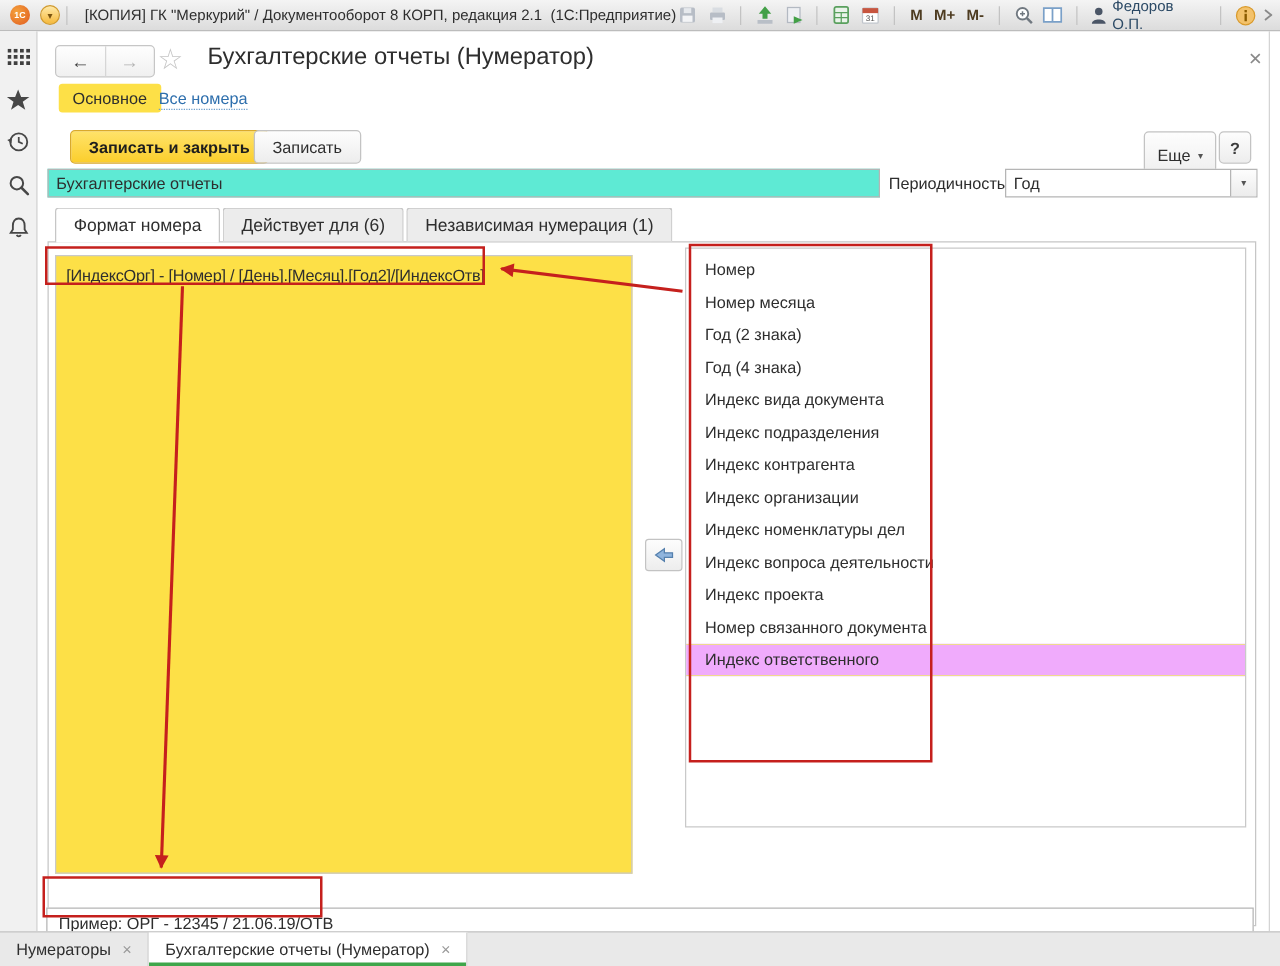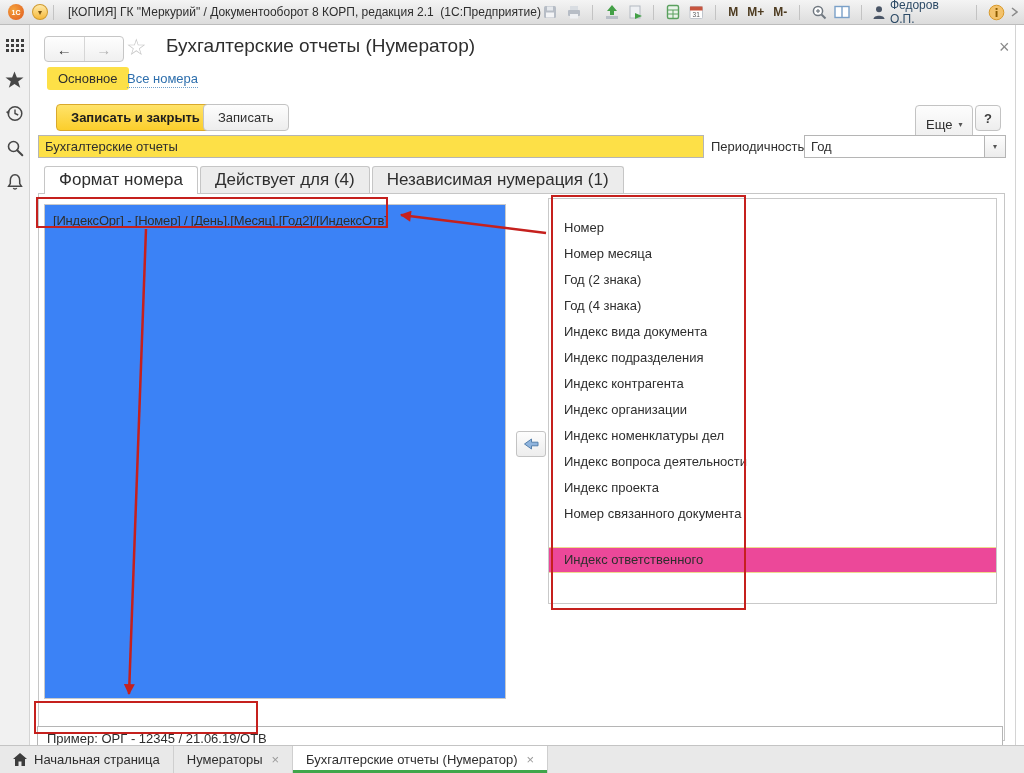--- a/index.html
+++ b/index.html
@@ -49,41 +49,41 @@
     background:linear-gradient(#fdfdfd,#ededed); font-size:13px; color:#2e2e2e;
     display:flex; align-items:center; justify-content:center; padding:0 14px; }
   .btn-primary { left:56px; top:104px; background:linear-gradient(#ffe36a,#fbce2c); border-color:#d9a92c; font-weight:bold; color:#1d1d1d; }
   .btn-save { left:203px; top:104px; }
   .btn-more { left:915px; top:105px; height:38px; padding:10px 10px; gap:6px; }
   .btn-help { left:975px; top:105px; height:26px; width:26px; padding:0; font-weight:bold; color:#3c3c3c; }
   .caret { font-size:8px; color:#555; }
 
   
   .fld-name { position:absolute; left:38px; top:135px; width:666px; height:23px; border:1px solid #b5b5b5;
-    font-size:13px; color:#2e2e2e; padding:0 6px; font-family:"Liberation Sans",sans-serif; background:#fde047; }
+    font-size:13px; color:#2e2e2e; padding:0 6px; font-family:"Liberation Sans",sans-serif; background:#5eead4; }
   .lbl-period { position:absolute; left:711px; top:139px; font-size:13px; color:#2e2e2e; }
   .combo { position:absolute; left:804px; top:135px; width:202px; height:23px; border:1px solid #b5b5b5; background:#fff; display:flex; }
   .combo .val { flex:1; font-size:13px; color:#2e2e2e; line-height:21px; padding-left:6px; }
   .combo .dd { width:21px; border-left:1px solid #b5b5b5; background:linear-gradient(#fdfdfd,#ececec);
     display:flex; align-items:center; justify-content:center; }
 
   
   .ftabs { position:absolute; left:44px; top:166px; height:28px; display:flex; align-items:flex-start; z-index:3; }
   .ftab { height:27px; line-height:26px; padding:0 14px; background:#ececec; border:1px solid #c6c6c6; border-bottom:none;
-    border-radius:3px 3px 0 0; font-size:17px; color:#2e2e2e; margin-right:2px; white-space:nowrap; }
+    border-radius:3px 3px 0 0; font-size:14px; color:#2e2e2e; margin-right:2px; white-space:nowrap; }
   .ftab.active { background:#fff; height:28px; }
 
   
   .panel { position:absolute; left:38px; top:193px; width:967px; height:548px; border:1px solid #c6c6c6; background:#fff; }
-  .fmt-box { position:absolute; left:44px; top:204px; width:462px; height:495px; border:1px solid #c9c9c9; background:#3b82f6; }
+  .fmt-box { position:absolute; left:44px; top:204px; width:462px; height:495px; border:1px solid #c9c9c9; background:#fde047; }
   .fmt-text { padding:8px 0 0 8px; font-size:13px; letter-spacing:-0.2px; color:#2e2e2e; white-space:nowrap; }
-  .list-box { position:absolute; left:548px; top:198px; width:449px; height:406px; border:1px solid #c9c9c9; background:#fff; padding-top:16px; }
+  .list-box { position:absolute; left:548px; top:198px; width:449px; height:464px; border:1px solid #c9c9c9; background:#fff; padding-top:4px; }
   .list-item { height:26px; line-height:26px; padding-left:15px; font-size:13px; color:#2e2e2e; white-space:nowrap; }
   .list-item.selected { background:#fbe7a3; border-top:1px solid #eed playe98e; }
-  .list-item.selected { background:#ec4899; box-shadow:inset 0 1px 0 #eeda8e, inset 0 -1px 0 #eeda8e;margin-top:20px; }
+  .list-item.selected { background:#f0abfc; box-shadow:inset 0 1px 0 #eeda8e, inset 0 -1px 0 #eeda8e; }
   .move-btn { position:absolute; left:516px; top:431px; width:30px; height:26px; border:1px solid #c3c3c3; border-radius:3px;
     background:linear-gradient(#fdfdfd,#ededed); display:flex; align-items:center; justify-content:center; }
   .example-fld { position:absolute; left:37px; top:709px; width:966px; height:25px; border:1px solid #b5b5b5;
     background:#fff; font-size:13px; color:#2e2e2e; line-height:23px; padding-left:9px;margin-top:17px; }
 
   
   .red-box { position:absolute; border:2px solid #c5201d; z-index:6; pointer-events:none; }
   .rb-format { left:36px; top:197px; width:352px; height:31px; }
   .rb-list { left:551px; top:195px; width:195px; height:415px; }
   .rb-example { left:34px; top:701px; width:224px; height:33px; }
@@ -262,21 +262,21 @@
   <div class="lbl-period">Периодичность:</div>
   <div class="combo">
     <div class="val">Год</div>
     <div class="dd">
         <span class="caret">▾</span>
       </div>
   </div>
 
   <div class="ftabs">
       <div class="ftab active"><span>Формат номера</span></div>
-      <div class="ftab"><span>Действует для (4)</span></div>
+      <div class="ftab"><span>Действует для (6)</span></div>
       <div class="ftab"><span>Независимая нумерация (1)</span></div>
     </div>
 
   <div class="panel"></div>
 
   <div class="fmt-box">
     <div class="fmt-text">[ИндексОрг] - [Номер] / [День].[Месяц].[Год2]/[ИндексОтв]</div>
   </div>
 
   <div class="list-box">
@@ -311,27 +311,20 @@
       <marker id="ah" markerUnits="userSpaceOnUse" markerWidth="13" markerHeight="11" viewBox="0 0 10 10" refX="9" refY="5" orient="auto">
         <polygon points="0,0 10,5 0,10" fill="#c5201d"></polygon>
       </marker>
     </defs>
     <line x1="546" y1="233" x2="401" y2="215" stroke="#c5201d" stroke-width="2.5" marker-end="url(#ah)"></line>
     <line x1="146" y1="229" x2="129" y2="694" stroke="#c5201d" stroke-width="2.5" marker-end="url(#ah)"></line>
   </svg>
 
   <div class="taskbar">
       <div class="tb-tab">
-      <svg class="home" width="14" height="13">
-          <path d="M7 0 L14 6 L12 6 L12 13 L8.5 13 L8.5 8.5 L5.5 8.5 L5.5 13 L2 13 L2 6 L0 6 Z" fill="#3d3d3d"></path>
-        </svg>
-      <span>Начальная страница</span>
-
-    </div>
-      <div class="tb-tab">
 
       <span>Нумераторы</span>
       <span class="tab-x">×</span>
     </div>
       <div class="tb-tab active">
 
       <span>Бухгалтерские отчеты (Нумератор)</span>
       <span class="tab-x">×</span>
     </div>
     </div>

